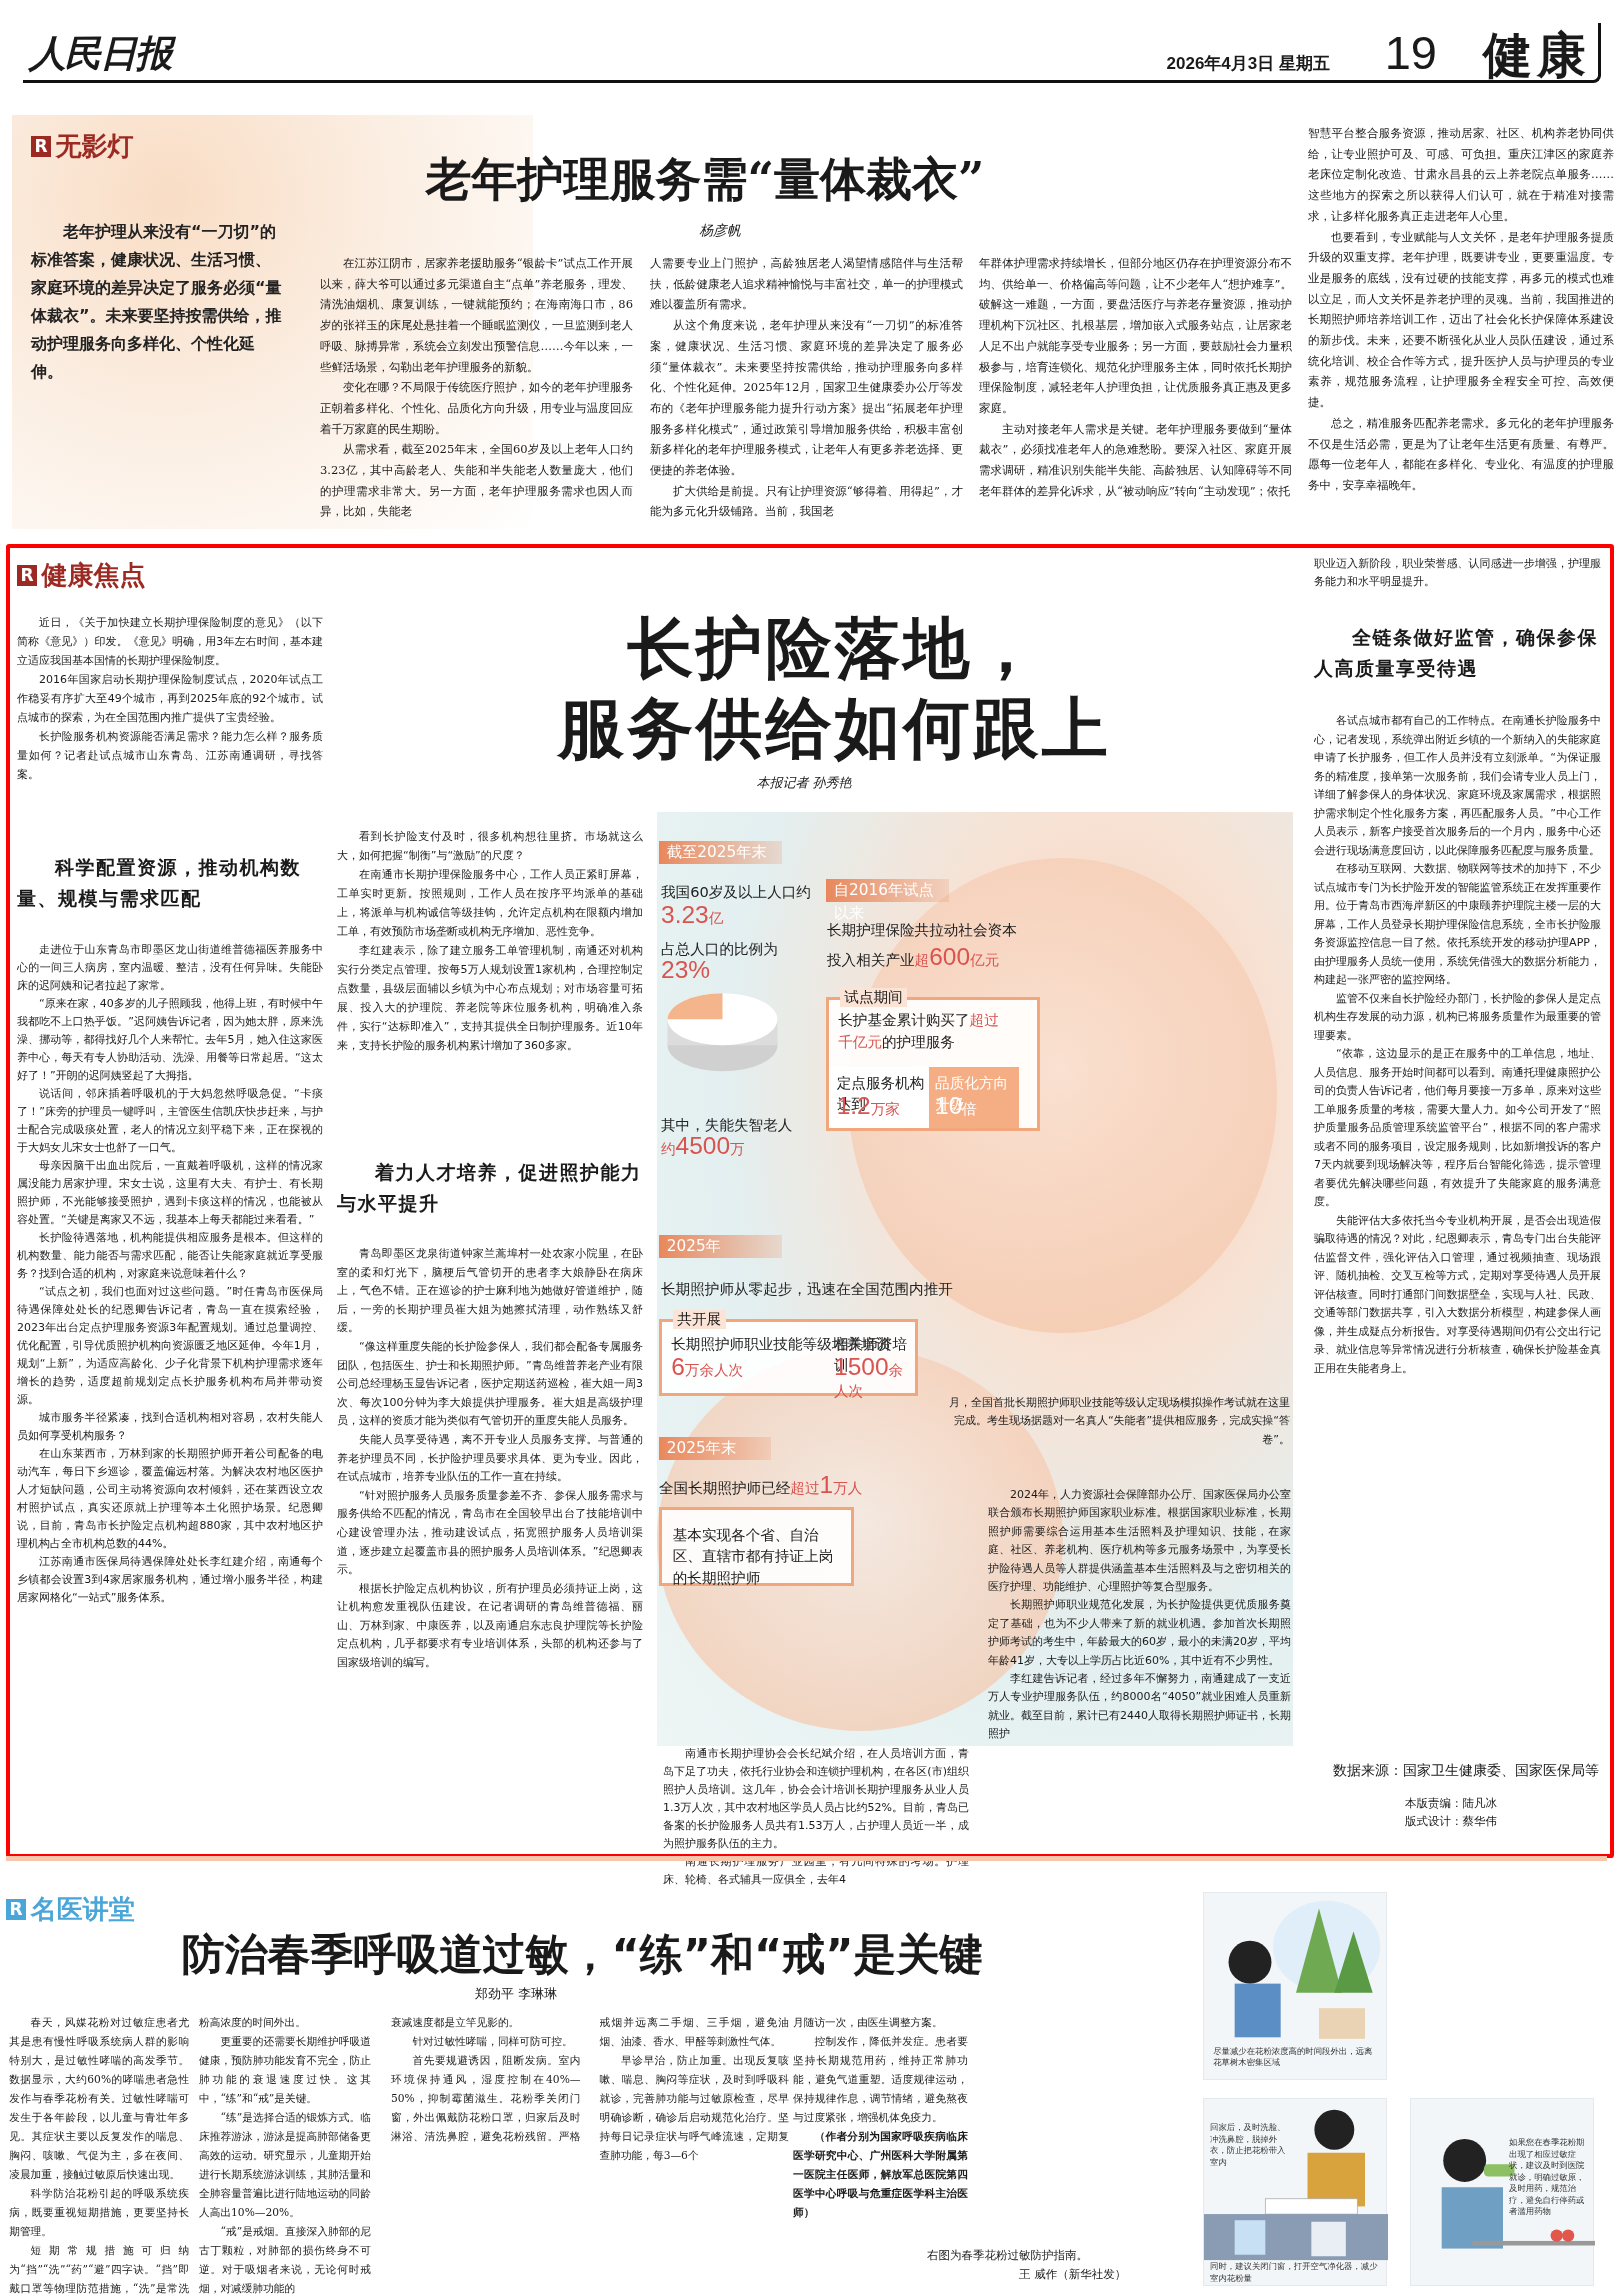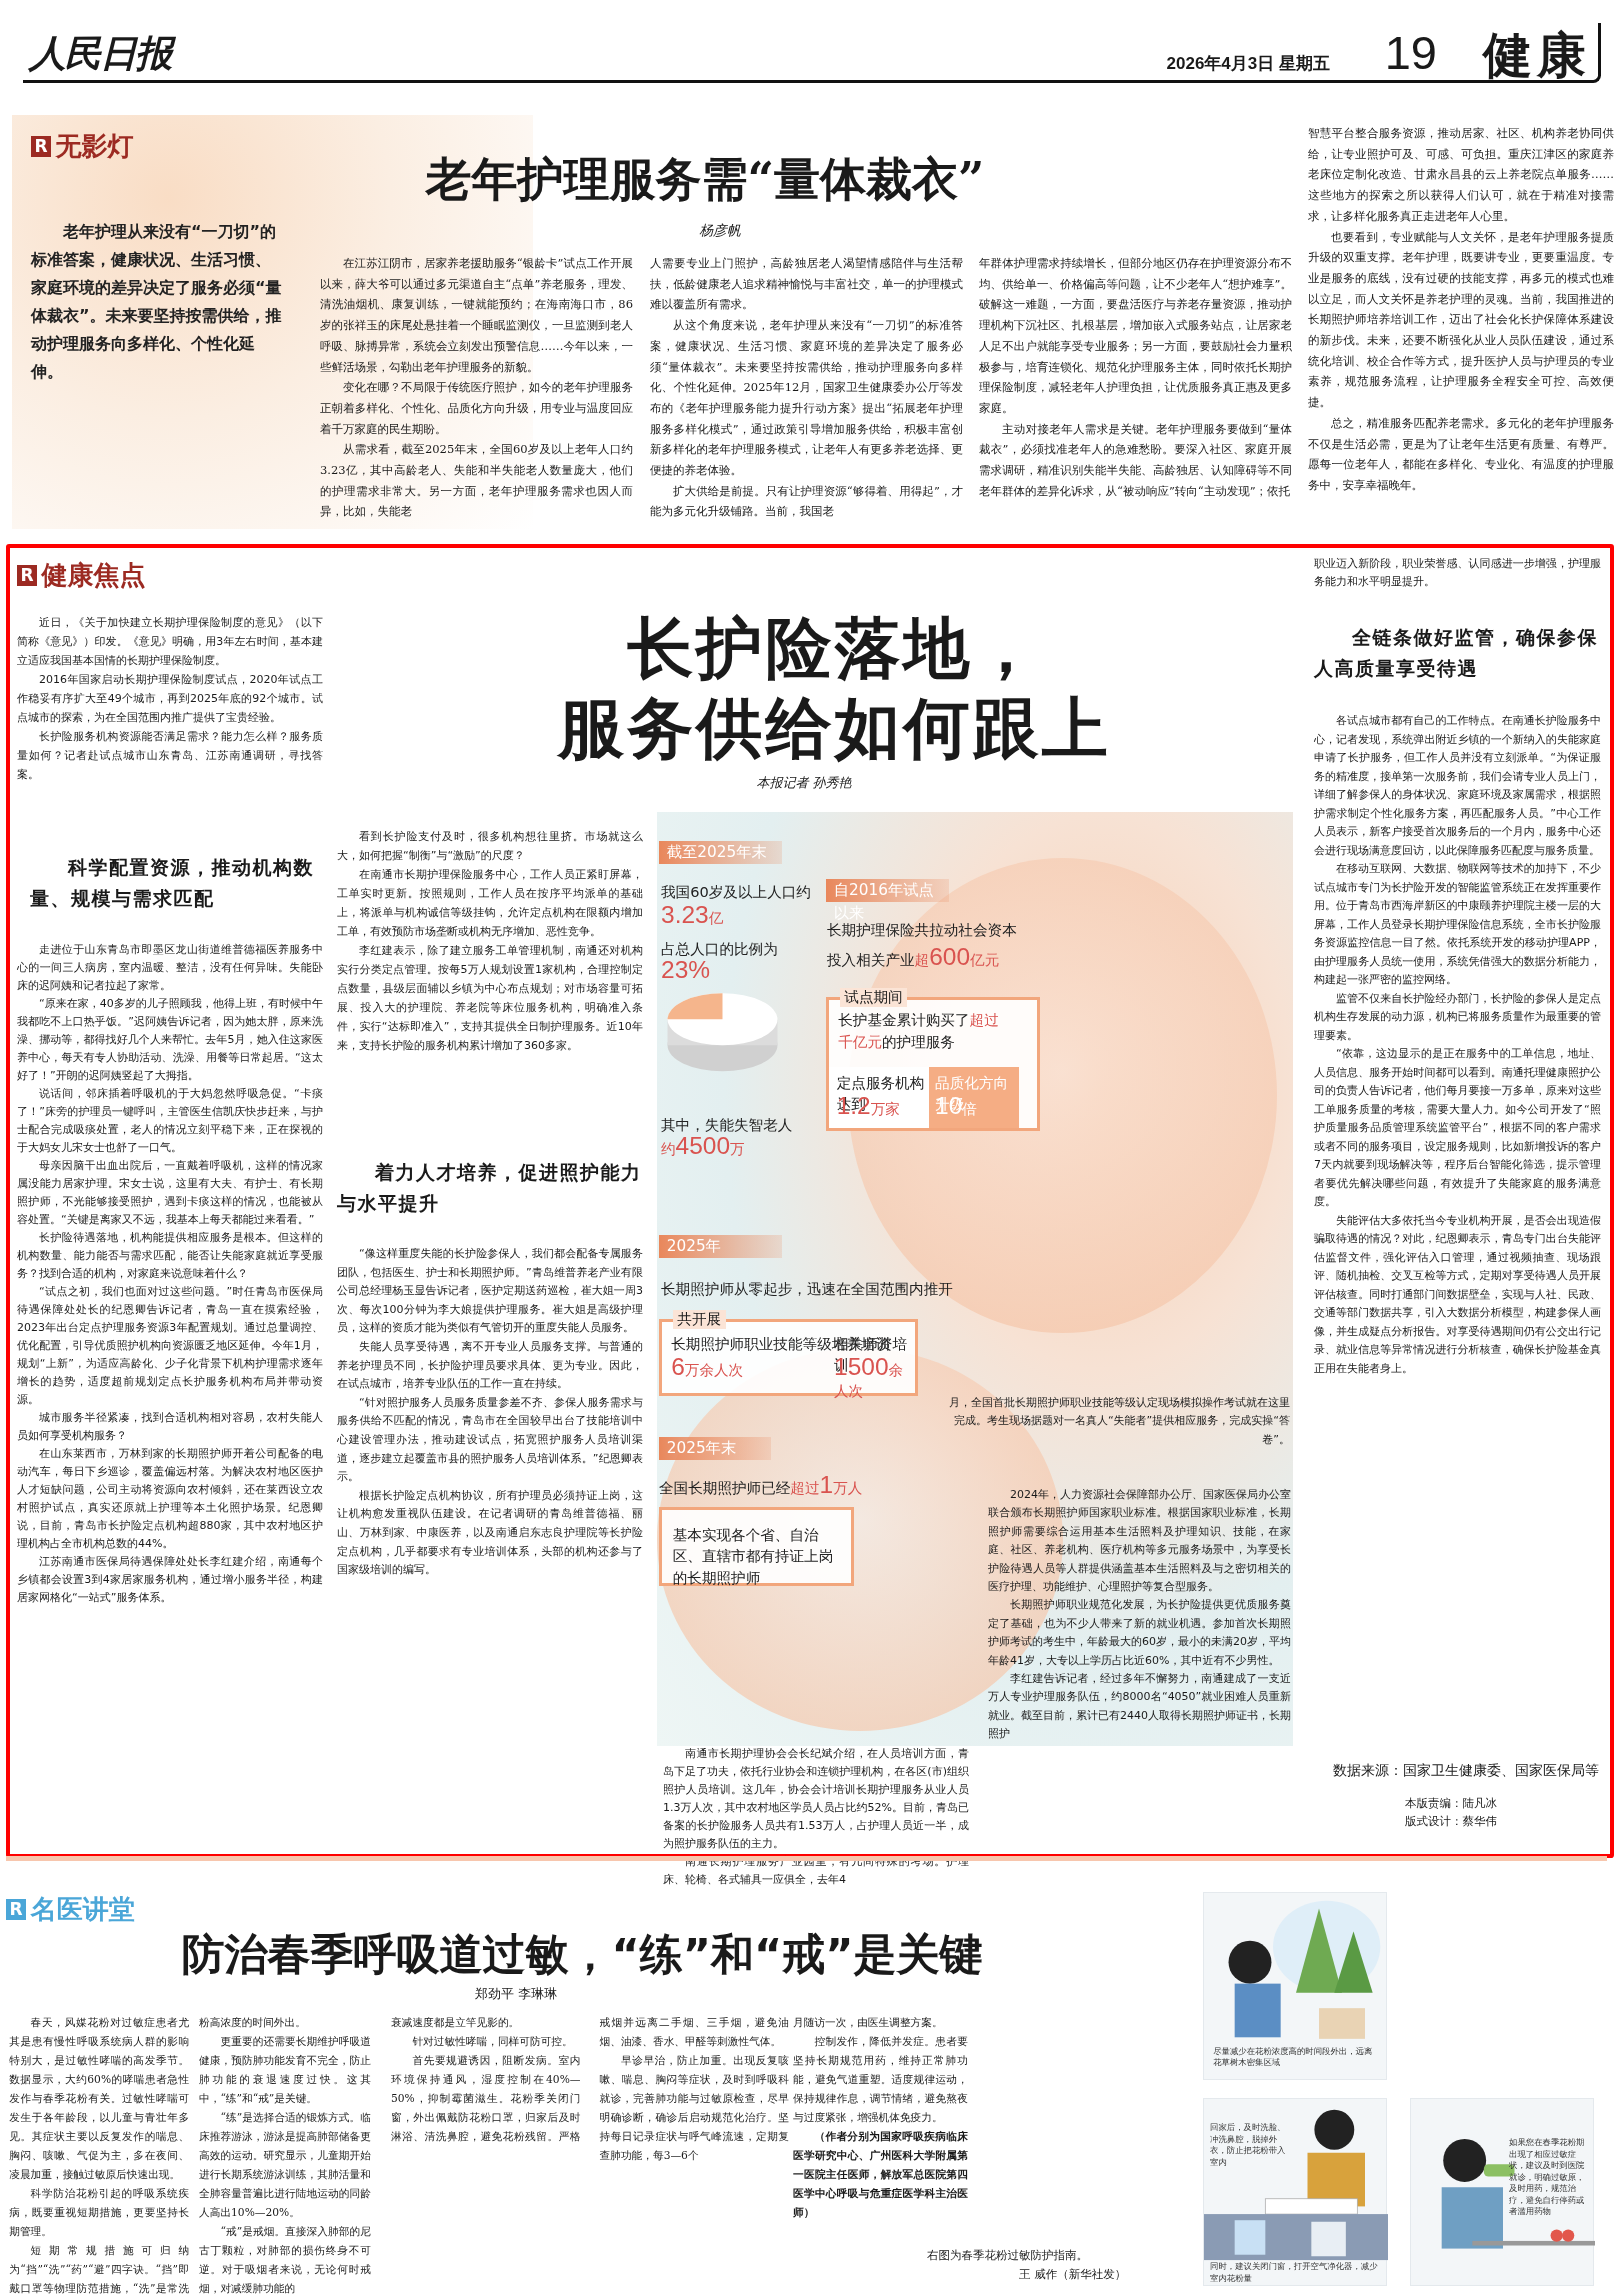--- a/index.html
+++ b/index.html
@@ -97,21 +97,21 @@
   <span class="r">R</span>
   <span>健康焦点</span>
 </div>
 
 <div class="abs col sans" style="left:17px;top:613px;width:306px;font-size:11px;line-height:19px;">
   <p>近日，《关于加快建立长期护理保险制度的意见》（以下简称《意见》）印发。《意见》明确，用3年左右时间，基本建立适应我国基本国情的长期护理保险制度。</p>
   <p>2016年国家启动长期护理保险制度试点，2020年试点工作稳妥有序扩大至49个城市，再到2025年底的92个城市。试点城市的探索，为在全国范围内推广提供了宝贵经验。</p>
   <p>长护险服务机构资源能否满足需求？能力怎么样？服务质量如何？记者赴试点城市山东青岛、江苏南通调研，寻找答案。</p>
 </div>
 
-<div class="abs subhead" style="left:17px;top:852px;width:306px;text-indent:2em;margin-left:13px;">科学配置资源，推动机构数量、规模与需求匹配</div>
+<div class="abs subhead" style="left:17px;top:852px;width:306px;text-indent:2em;">科学配置资源，推动机构数量、规模与需求匹配</div>
 
 <div class="abs col sans" style="left:17px;top:941px;width:306px;font-size:11px;line-height:18px;">
   <p>走进位于山东青岛市即墨区龙山街道维普德福医养服务中心的一间三人病房，室内温暖、整洁，没有任何异味。失能卧床的迟阿姨和记者拉起了家常。</p>
   <p>“原来在家，40多岁的儿子照顾我，他得上班，有时候中午我都吃不上口热乎饭。”迟阿姨告诉记者，因为她太胖，原来洗澡、挪动等，都得找好几个人来帮忙。去年5月，她入住这家医养中心，每天有专人协助活动、洗澡、用餐等日常起居。“这太好了！”开朗的迟阿姨竖起了大拇指。</p>
   <p>说话间，邻床插着呼吸机的于大妈忽然呼吸急促。“卡痰了！”床旁的护理员一键呼叫，主管医生信凯庆快步赶来，与护士配合完成吸痰处置，老人的情况立刻平稳下来，正在探视的于大妈女儿宋女士也舒了一口气。</p>
   <p>母亲因脑干出血出院后，一直戴着呼吸机，这样的情况家属没能力居家护理。宋女士说，这里有大夫、有护士、有长期照护师，不光能够接受照护，遇到卡痰这样的情况，也能被从容处置。“关键是离家又不远，我基本上每天都能过来看看。”</p>
   <p>长护险待遇落地，机构能提供相应服务是根本。但这样的机构数量、能力能否与需求匹配，能否让失能家庭就近享受服务？找到合适的机构，对家庭来说意味着什么？</p>
   <p>“试点之初，我们也面对过这些问题。”时任青岛市医保局待遇保障处处长的纪恩卿告诉记者，青岛一直在摸索经验，2023年出台定点护理服务资源3年配置规划。通过总量调控、优化配置，引导优质照护机构向资源匮乏地区延伸。今年1月，规划“上新”，为适应高龄化、少子化背景下机构护理需求逐年增长的趋势，适度超前规划定点长护服务机构布局并带动资源。</p>
   <p>城市服务半径紧凑，找到合适机构相对容易，农村失能人员如何享受机构服务？</p>
   <p>在山东莱西市，万林到家的长期照护师开着公司配备的电动汽车，每日下乡巡诊，覆盖偏远村落。为解决农村地区医护人才短缺问题，公司主动将资源向农村倾斜，还在莱西设立农村照护试点，真实还原就上护理等本土化照护场景。纪恩卿说，目前，青岛市长护险定点机构超880家，其中农村地区护理机构占全市机构总数的44%。</p>
@@ -124,20 +124,21 @@
 </div>
 <div class="abs byline-2">本报记者  孙秀艳</div>
 
 <div class="abs col sans" style="left:337px;top:827px;width:306px;font-size:11px;line-height:19px;">
   <p>看到长护险支付及时，很多机构想往里挤。市场就这么大，如何把握“制衡”与“激励”的尺度？</p>
   <p>在南通市长期护理保险服务中心，工作人员正紧盯屏幕，工单实时更新。按照规则，工作人员在按序平均派单的基础上，将派单与机构诚信等级挂钩，允许定点机构在限额内增加工单，有效预防市场垄断或机构无序增加、恶性竞争。</p>
   <p>李红建表示，除了建立服务工单管理机制，南通还对机构实行分类定点管理。按每5万人规划设置1家机构，合理控制定点数量，县级层面辅以乡镇为中心布点规划；对市场容量可拓展、投入大的护理院、养老院等床位服务机构，明确准入条件，实行“达标即准入”，支持其提供全日制护理服务。近10年来，支持长护险的服务机构累计增加了360多家。</p>
 </div>
 <div class="abs subhead" style="left:337px;top:1157px;width:306px;text-indent:2em;">着力人才培养，促进照护能力与水平提升</div>
 <div class="abs col sans" style="left:337px;top:1245px;width:306px;font-size:11px;line-height:18.6px;">
+  <p>青岛即墨区龙泉街道钟家兰蒿埠村一处农家小院里，在卧室的柔和灯光下，脑梗后气管切开的患者李大娘静卧在病床上，气色不错。正在巡诊的护士麻利地为她做好管道维护，随后，一旁的长期护理员崔大姐为她擦拭清理，动作熟练又舒缓。</p>
   <p>“像这样重度失能的长护险参保人，我们都会配备专属服务团队，包括医生、护士和长期照护师。”青岛维普养老产业有限公司总经理杨玉显告诉记者，医护定期送药巡检，崔大姐一周3次、每次100分钟为李大娘提供护理服务。崔大姐是高级护理员，这样的资质才能为类似有气管切开的重度失能人员服务。</p>
   <p>失能人员享受待遇，离不开专业人员服务支撑。与普通的养老护理员不同，长护险护理员要求具体、更为专业。因此，在试点城市，培养专业队伍的工作一直在持续。</p>
   <p>“针对照护服务人员服务质量参差不齐、参保人服务需求与服务供给不匹配的情况，青岛市在全国较早出台了技能培训中心建设管理办法，推动建设试点，拓宽照护服务人员培训渠道，逐步建立起覆盖市县的照护服务人员培训体系。”纪恩卿表示。</p>
   <p>根据长护险定点机构协议，所有护理员必须持证上岗，这让机构愈发重视队伍建设。在记者调研的青岛维普德福、丽山、万林到家、中康医养，以及南通启东志良护理院等长护险定点机构，几乎都要求有专业培训体系，头部的机构还参与了国家级培训的编写。</p>
 </div>
 
 <div class="abs info-bg">
   <div class="heart" style="left:191px;top:46px;width:429px;height:475px;"></div>
   <div class="heart" style="left:0px;top:536px;width:406px;height:383px;"></div>
 </div>

